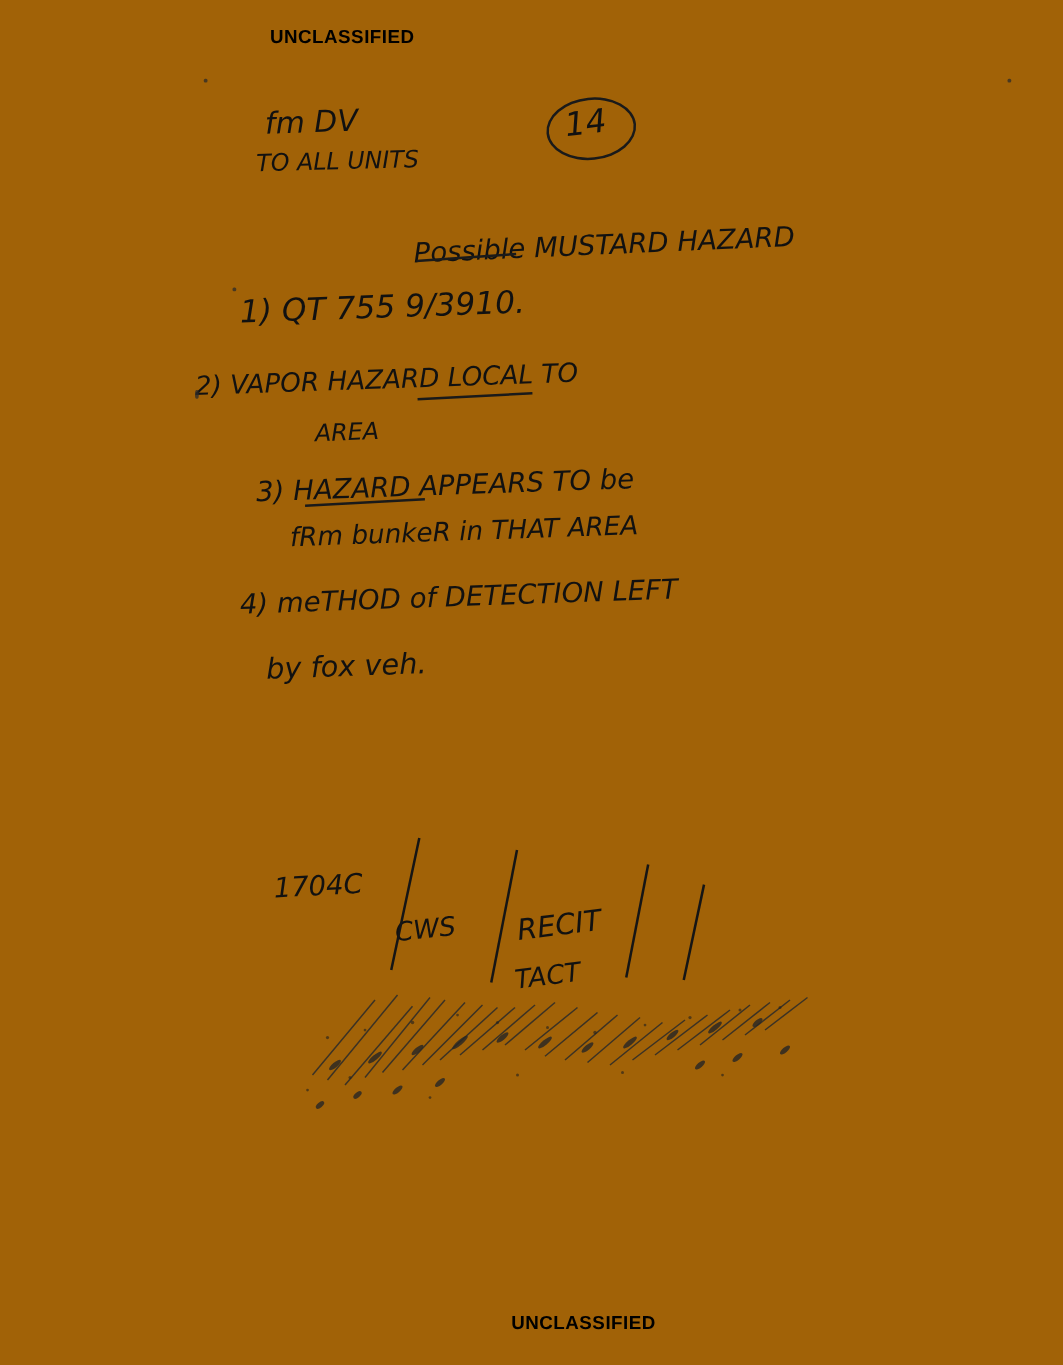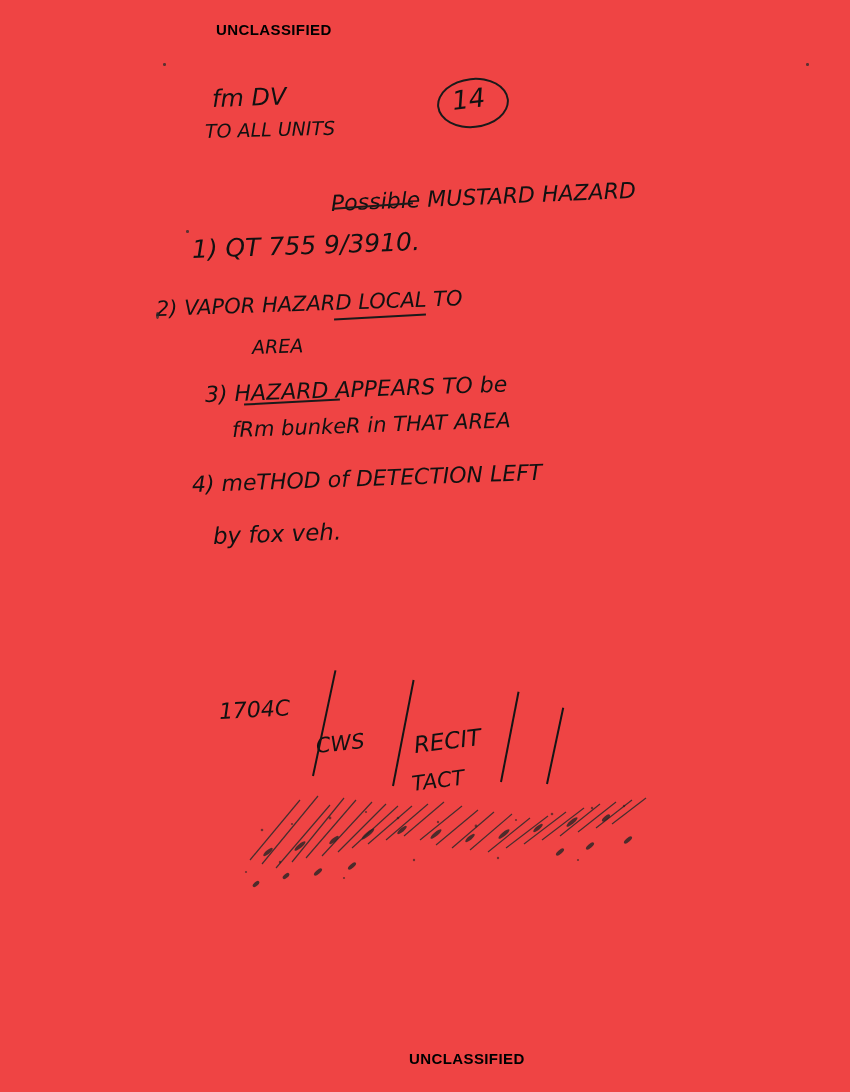--- a/index.html
+++ b/index.html
@@ -4,21 +4,21 @@
 <style>
   html, body {
     margin: 0;
     padding: 0;
     background: #ffffff;
   }
   .page {
     position: relative;
     width: 850px;
     height: 1092px;
-    background: #ef4444;
+    background: #a16207;
     overflow: hidden;
     font-family: "Liberation Sans", sans-serif;
   }
   .marking {
     position: absolute;
     font-family: "Liberation Sans", sans-serif;
     font-weight: bold;
     font-size: 15px;
     letter-spacing: 0.4px;
     color: #000000;

